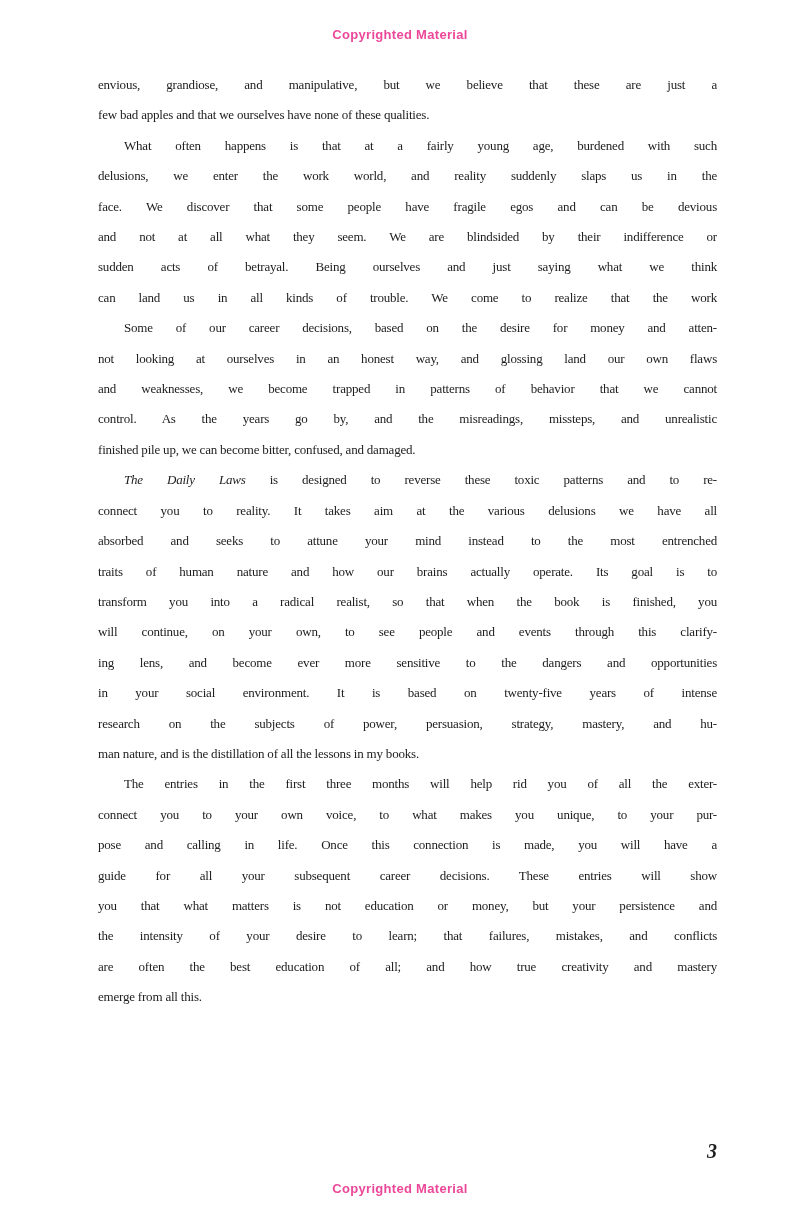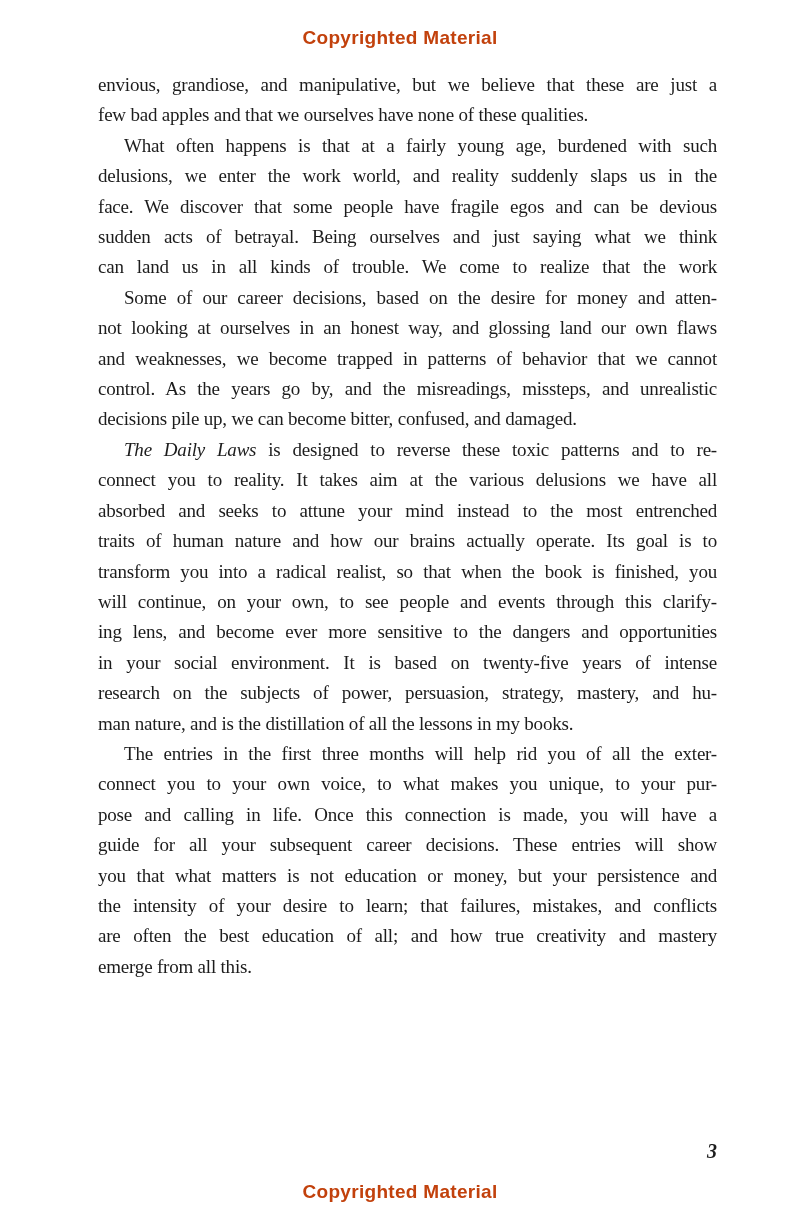--- a/index.html
+++ b/index.html
@@ -16,35 +16,35 @@
     font-family: "Liberation Serif", serif;
     color: #1c1c1c;
   }
   .copyright-banner {
     position: absolute;
     left: 0;
     width: 800px;
     text-align: center;
     font-family: "Liberation Sans", sans-serif;
     font-weight: 700;
-    font-size: 19px;
+    font-size: 13px;
     letter-spacing: 0.3px;
-    color: #c2410c;
+    color: #ec4899;
   }
   .copyright-banner.top { top: 27px; }
   .copyright-banner.bottom { top: 1181px; }
   .text-block {
     position: absolute;
     left: 98px;
     top: 70px;
     width: 619px;
   }
   .paragraph { margin: 0; padding: 0; }
   .text-line {
-    font-size: 19px;
+    font-size: 13px;
     line-height: 30.4px;
     letter-spacing: -0.2px;
     white-space: nowrap;
     text-align: justify;
     text-align-last: justify;
   }
   .text-line.last-line {
     text-align-last: left;
   }
   .text-line.indent-line {
@@ -74,29 +74,30 @@
 
   <div class="text-block">
       <div class="paragraph">
         <div class="text-line">envious, grandiose, and manipulative, but we believe that these are just a</div>
         <div class="text-line last-line">few bad apples and that we ourselves have none of these qualities.</div>
       </div>
       <div class="paragraph">
         <div class="text-line indent-line">What often happens is that at a fairly young age, burdened with such</div>
         <div class="text-line">delusions, we enter the work world, and reality suddenly slaps us in the</div>
         <div class="text-line">face. We discover that some people have fragile egos and can be devious</div>
+        <div class="text-line">and not at all what they seem. We are blindsided by their indifference or</div>
         <div class="text-line">sudden acts of betrayal. Being ourselves and just saying what we think</div>
         <div class="text-line">can land us in all kinds of trouble. We come to realize that the work</div>
       </div>
       <div class="paragraph">
         <div class="text-line indent-line">Some of our career decisions, based on the desire for money and atten-</div>
         <div class="text-line">not looking at ourselves in an honest way, and glossing land our own flaws</div>
         <div class="text-line">and weaknesses, we become trapped in patterns of behavior that we cannot</div>
         <div class="text-line">control. As the years go by, and the misreadings, missteps, and unrealistic</div>
-        <div class="text-line last-line">decisions pile up, we can become bitter, confused, and damaged.</div>
+        <div class="text-line last-line">finished pile up, we can become bitter, confused, and damaged.</div>
       </div>
       <div class="paragraph">
         <div class="text-line indent-line"><em>The Daily Laws</em> is designed to reverse these toxic patterns and to re-</div>
         <div class="text-line">connect you to reality. It takes aim at the various delusions we have all</div>
         <div class="text-line">absorbed and seeks to attune your mind instead to the most entrenched</div>
         <div class="text-line">traits of human nature and how our brains actually operate. Its goal is to</div>
         <div class="text-line">transform you into a radical realist, so that when the book is finished, you</div>
         <div class="text-line">will continue, on your own, to see people and events through this clarify-</div>
         <div class="text-line">ing lens, and become ever more sensitive to the dangers and opportunities</div>
         <div class="text-line">in your social environment. It is based on twenty-five years of intense</div>

